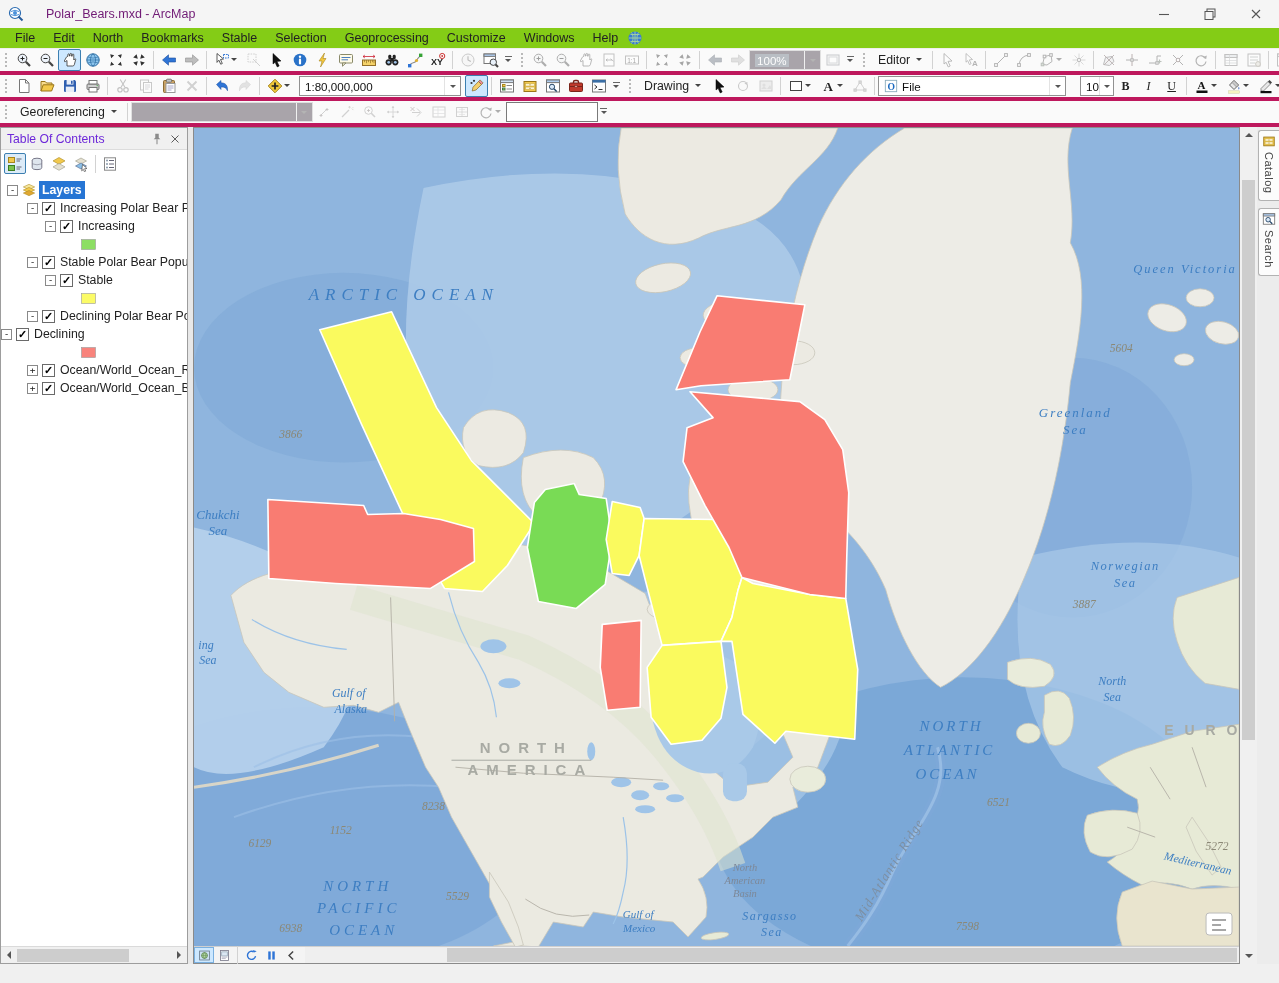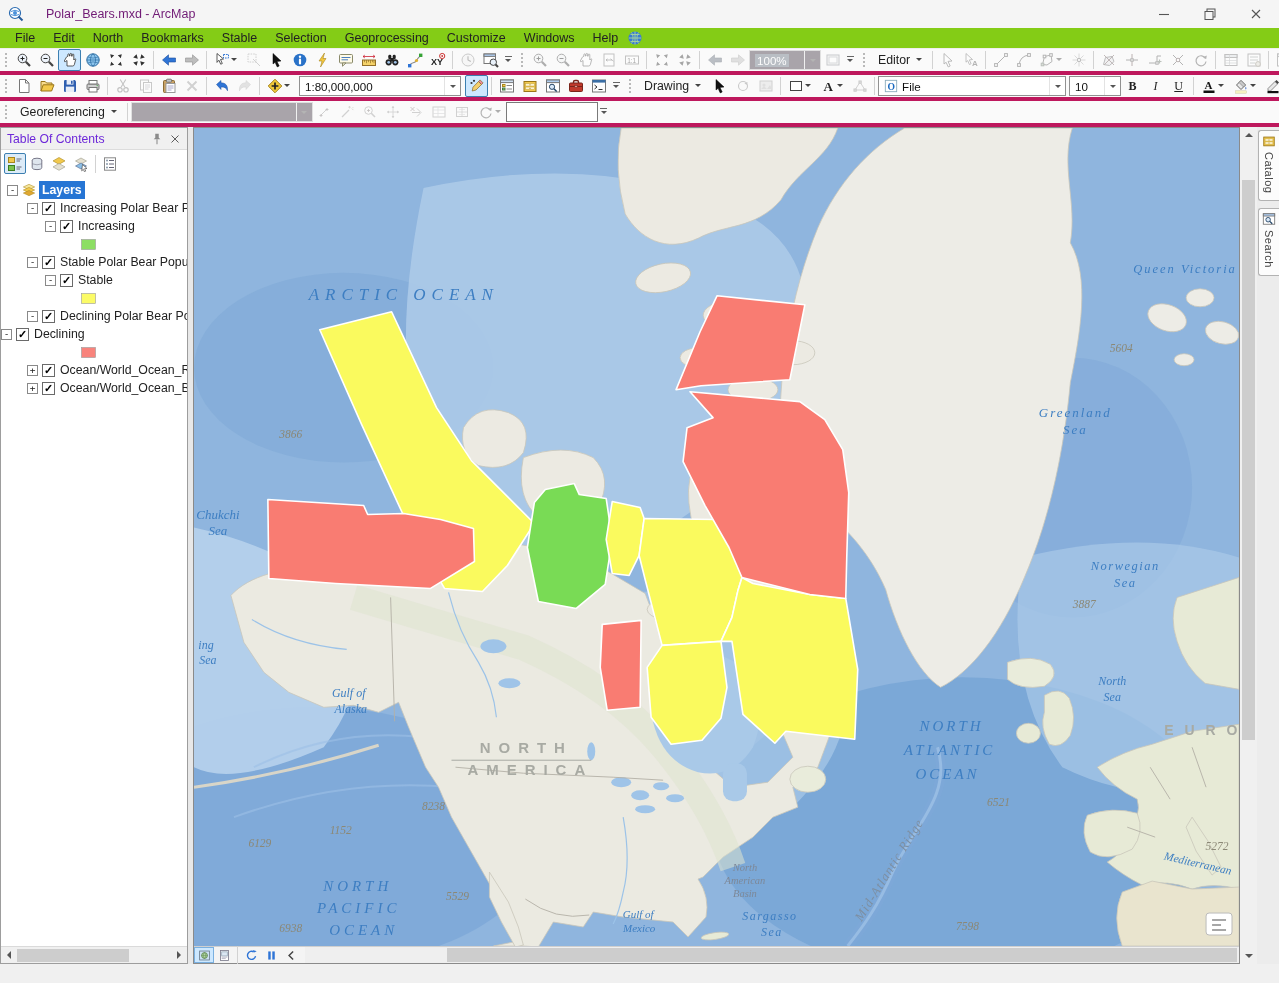--- a/index.html
+++ b/index.html
@@ -639,21 +639,21 @@
         </button>
       <span class="sep"></span>
       <div class="combo" style="width:188px">
         <span class="ic s14" style="margin-right:4px"><svg viewBox="0 0 16 16">
               <rect x="1.5" y="1.5" width="13" height="13" fill="#fff" stroke="#8ab"></rect>
               <text x="4" y="12.5" font-size="11" font-weight="bold" fill="#1a6ac0" font-family="serif">O</text>
             </svg></span>
         <span>File</span>
         <span class="cc"></span>
       </div>
-      <div class="combo" style="width:52px;margin-left:3px">
+      <div class="combo" style="width:34px;margin-left:14px">
         <span>10</span>
         <span class="cc"></span>
       </div>
       <button class="tb" style="font-weight:bold;font-family:'Liberation Serif',serif">B</button>
       <button class="tb" style="font-style:italic;font-family:'Liberation Serif',serif">I</button>
       <button class="tb" style="text-decoration:underline;font-family:'Liberation Serif',serif">U</button>
       <span class="sep"></span>
       <button class="tb drop">
           <span class="ic"><svg viewBox="0 0 16 16">
               <text x="3.5" y="11" font-size="11" font-weight="bold" fill="#111" font-family="serif">A</text>

